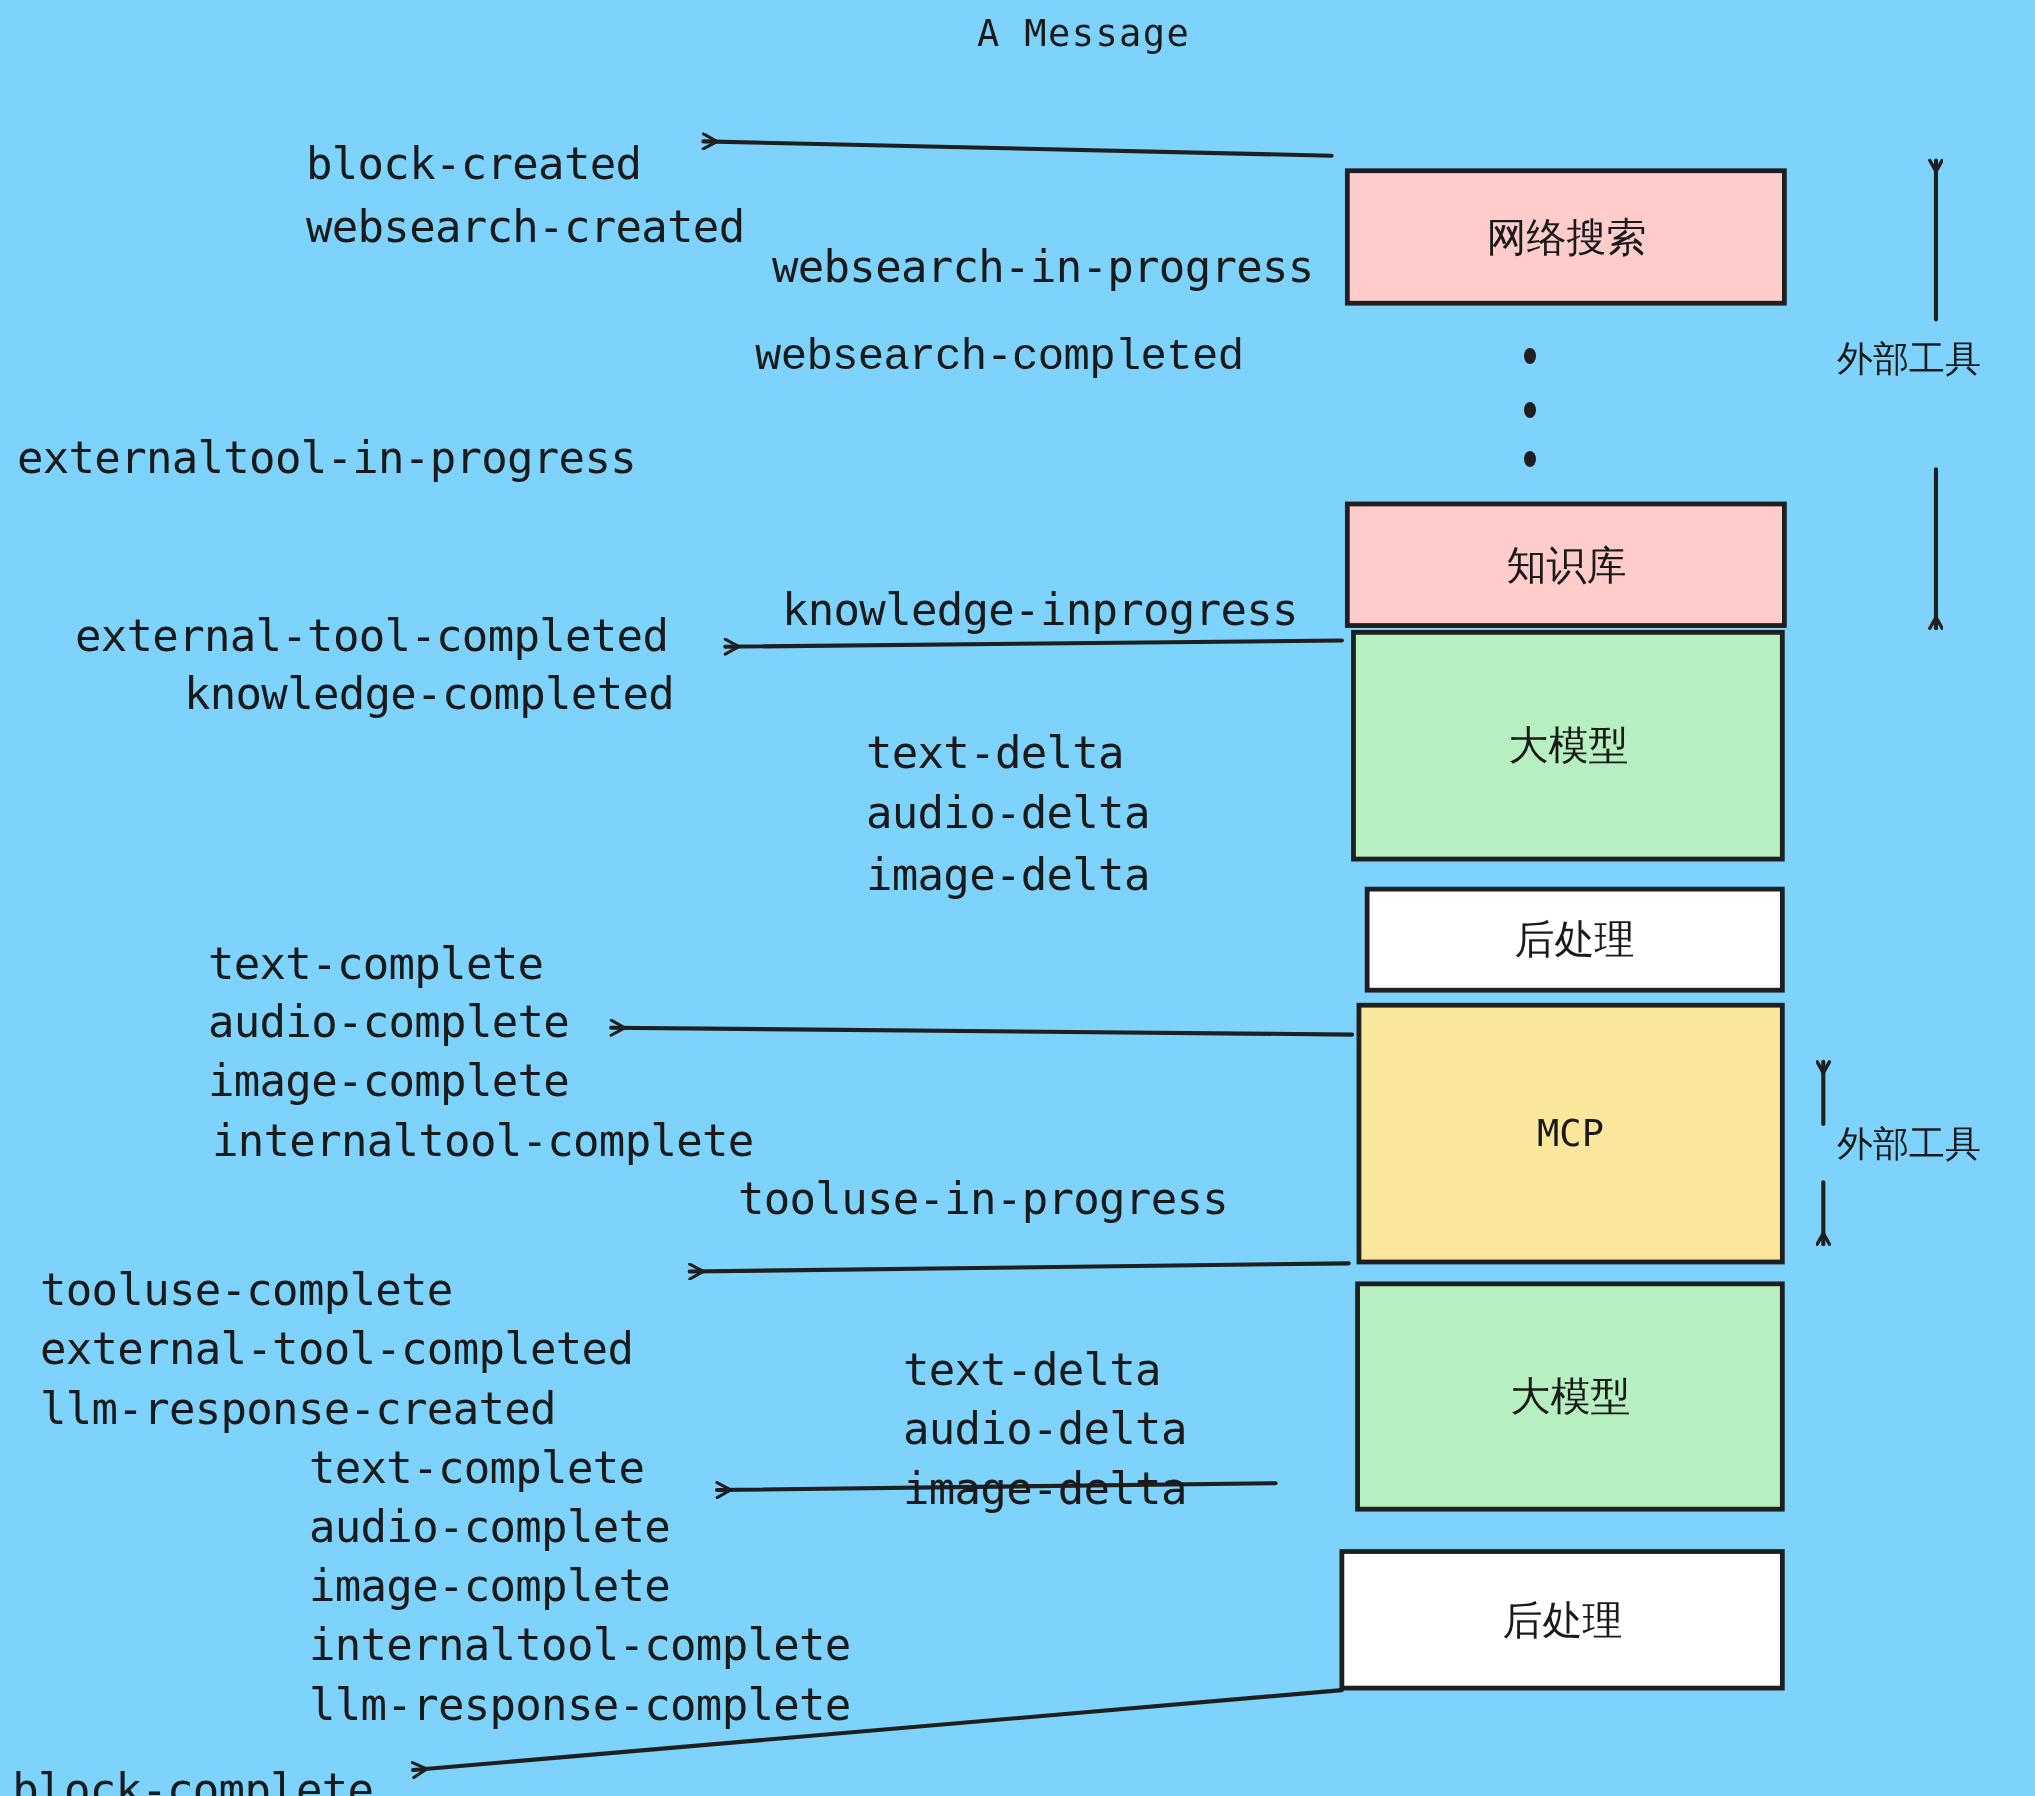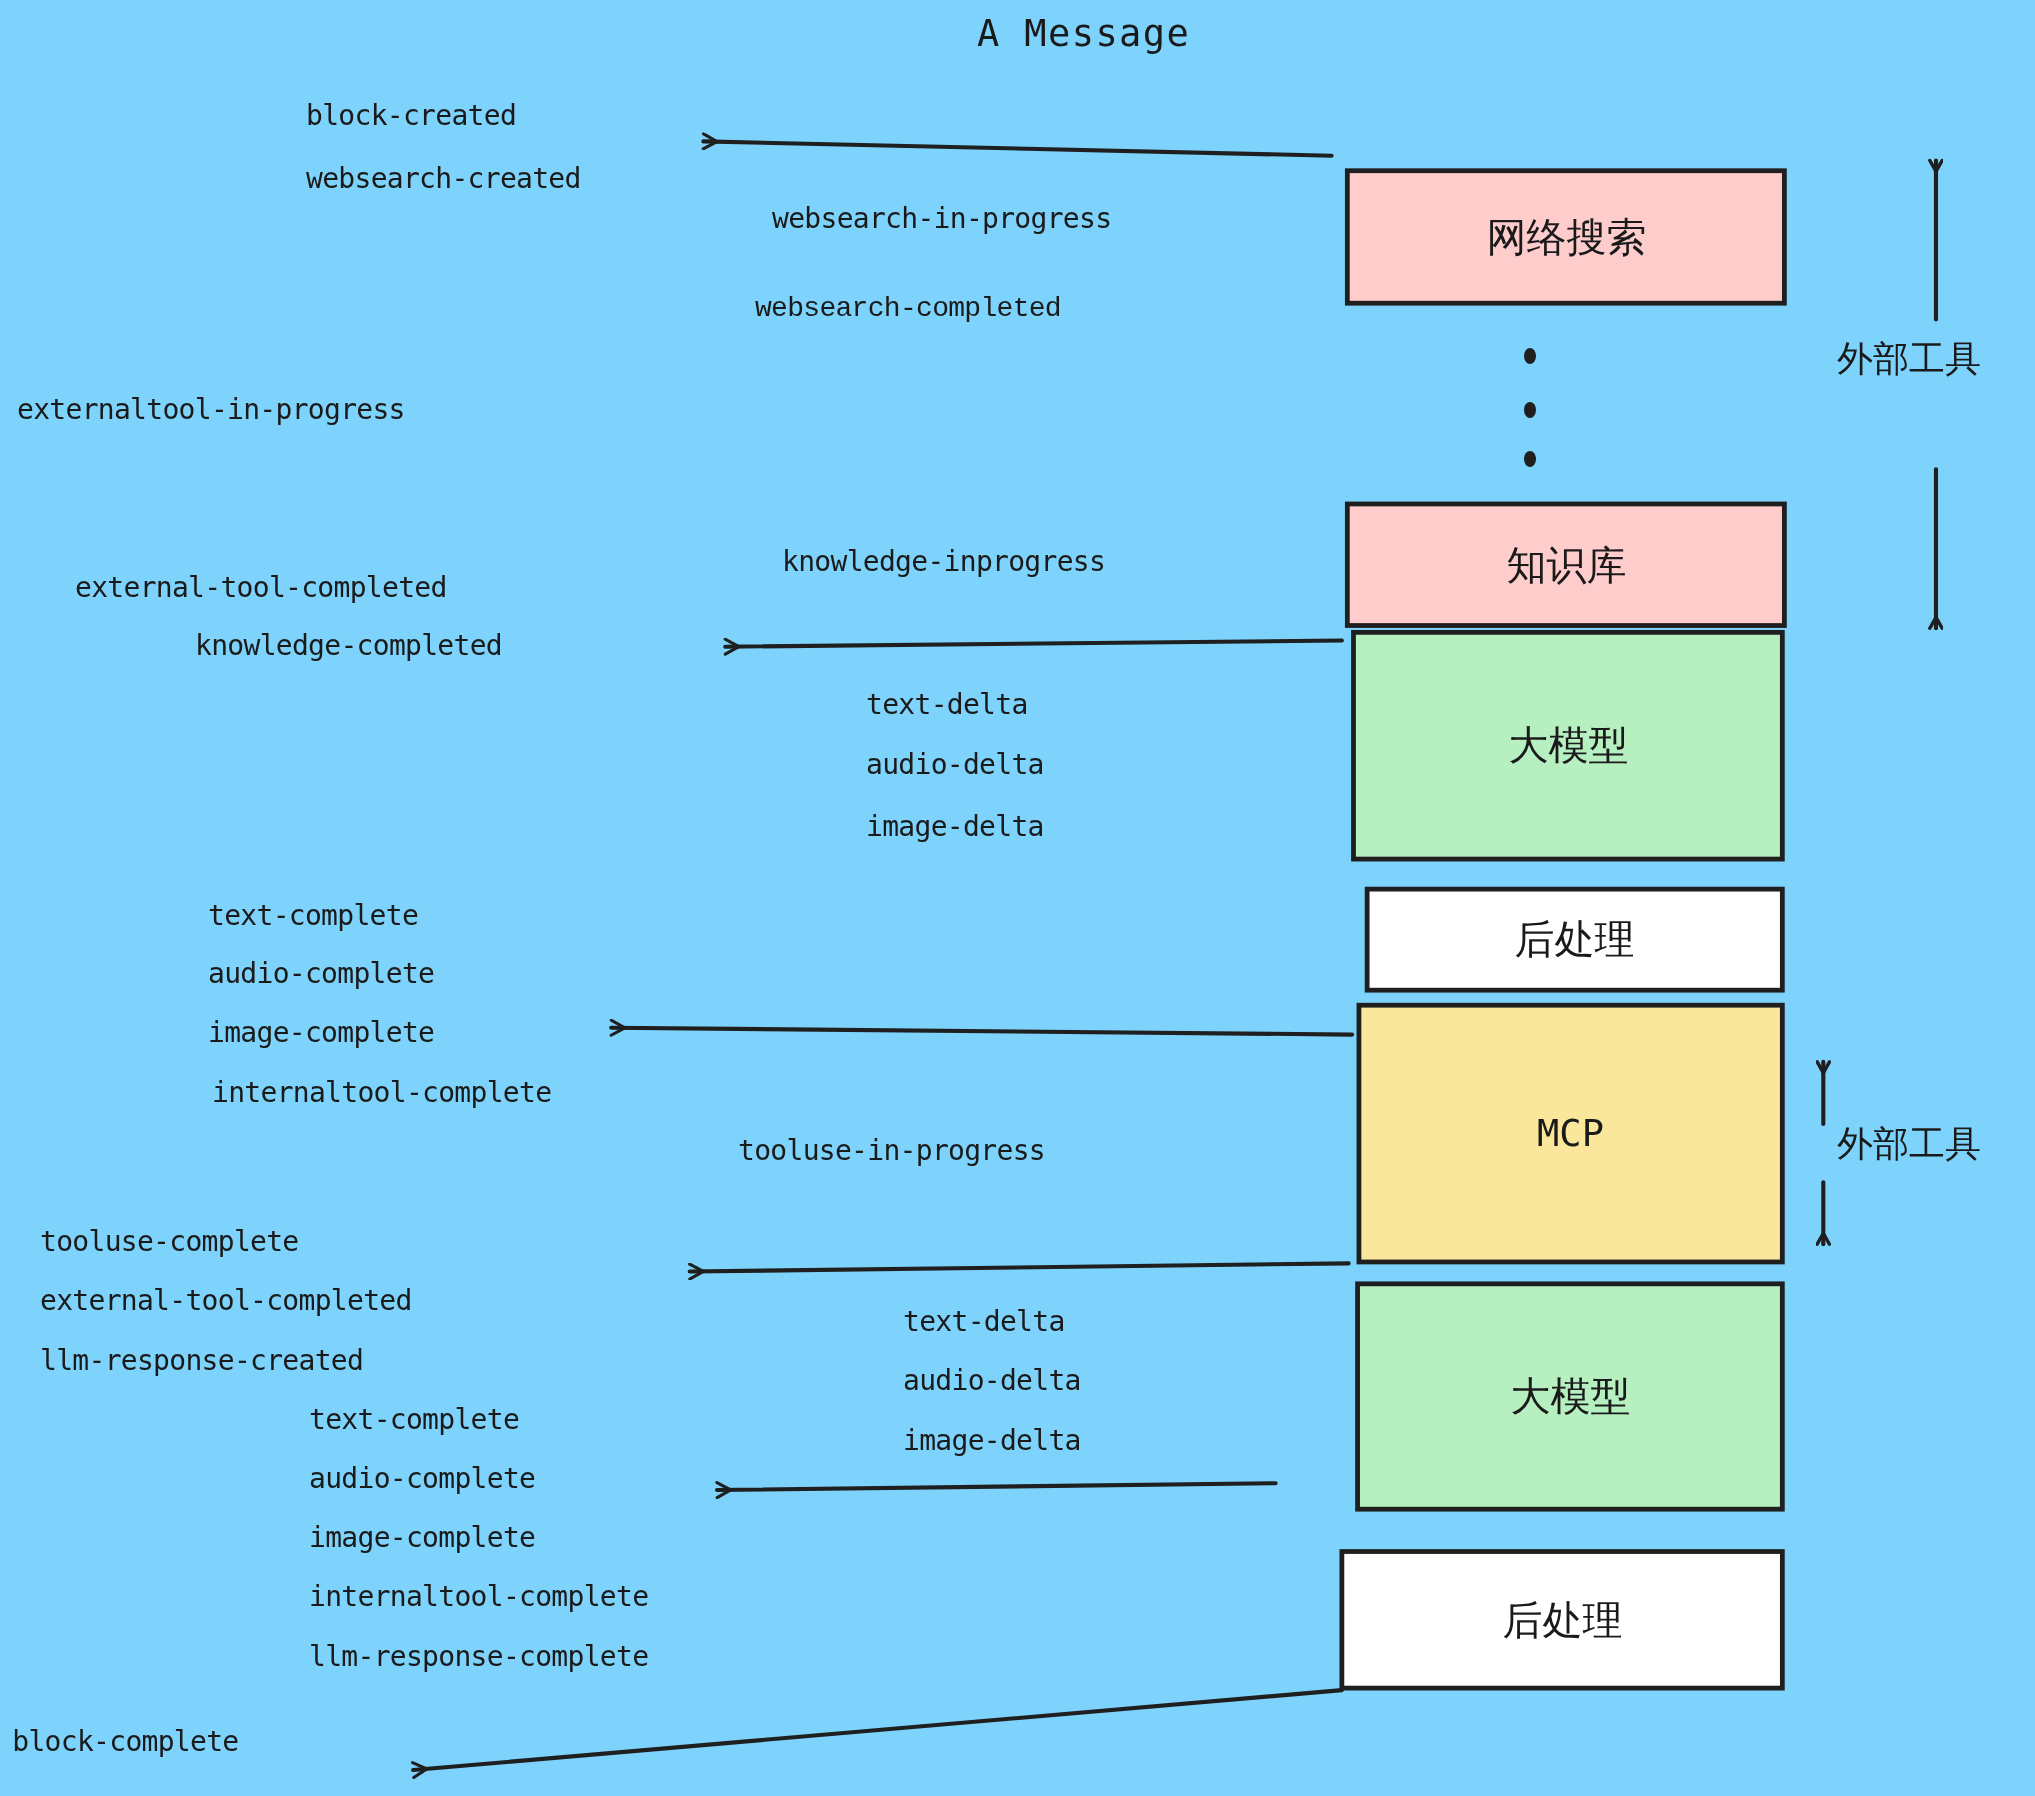--- a/index.html
+++ b/index.html
@@ -2,21 +2,21 @@
 <html style="font-size:11px"><head>
 <meta charset="utf-8">
 <style>
   html,body{margin:0;padding:0;background:#ffffff;}
   body{width:2035px;height:1796px;overflow:hidden;
        font-family:"DejaVu Sans Mono","Liberation Mono",monospace;}
   #stage{position:relative;width:2035px;height:1796px;background:#7dd3fc;}
   svg.layer{position:absolute;left:0;top:0;width:2035px;height:1796px;}
   .evt{position:absolute;white-space:pre;color:#1a1a1a;
        font-family:"DejaVu Sans Mono","Liberation Mono",monospace;
-       font-size:28px;line-height:1;letter-spacing:-0.7px;}
+       font-size:44px;line-height:1;letter-spacing:-0.7px;margin-top:40px;}
   .title{position:absolute;white-space:pre;color:#1a1a1a;
        font-family:"DejaVu Sans Mono","Liberation Mono",monospace;
        font-size:37px;letter-spacing:1.4px;}
   .boxlabel{position:absolute;display:flex;align-items:center;justify-content:center;
        color:#1a1a1a;font-family:"DejaVu Sans","Liberation Sans",sans-serif;
        font-size:40px;box-sizing:border-box;}
   .boxlabel.mono{font-family:"DejaVu Sans Mono","Liberation Mono",monospace;font-size:37px;}
   .grouplabel{position:absolute;white-space:pre;color:#1a1a1a;
        font-family:"DejaVu Sans","Liberation Sans",sans-serif;font-size:36px;}
   .dot{position:absolute;width:12.3px;height:16.4px;border-radius:50%;background:#1f1f1f;}
@@ -63,21 +63,21 @@
   <div class="title" style="left:977px;top:12.3px;">A Message</div>
 
   <div id="event-labels">
       <div class="evt" style="left: 306px; top: 102px;">block-created</div>
       <div class="evt" style="left: 306px; top: 165px;">websearch-created</div>
       <div class="evt" style="left: 772px; top: 205px;">websearch-in-progress</div>
       <div class="evt" style="left: 755px; top: 295px; font-family: Liberation Mono, monospace;">websearch-completed</div>
       <div class="evt" style="left: 17px; top: 396px;">externaltool-in-progress</div>
       <div class="evt" style="left: 782px; top: 548px;">knowledge-inprogress</div>
       <div class="evt" style="left: 75px; top: 574px;">external-tool-completed</div>
-      <div class="evt" style="left: 195px; top: 632px;">knowledge-completed</div>
+      <div class="evt" style="left: 184px; top: 632px;">knowledge-completed</div>
       <div class="evt" style="left: 866px; top: 691px;">text-delta</div>
       <div class="evt" style="left: 866px; top: 751px;">audio-delta</div>
       <div class="evt" style="left: 866px; top: 813px;">image-delta</div>
       <div class="evt" style="left: 208px; top: 902px;">text-complete</div>
       <div class="evt" style="left: 208px; top: 960px;">audio-complete</div>
       <div class="evt" style="left: 208px; top: 1019px;">image-complete</div>
       <div class="evt" style="left: 212px; top: 1079px;">internaltool-complete</div>
       <div class="evt" style="left: 738px; top: 1137px;">tooluse-in-progress</div>
       <div class="evt" style="left: 40px; top: 1228px;">tooluse-complete</div>
       <div class="evt" style="left: 40px; top: 1287px;">external-tool-completed</div>

